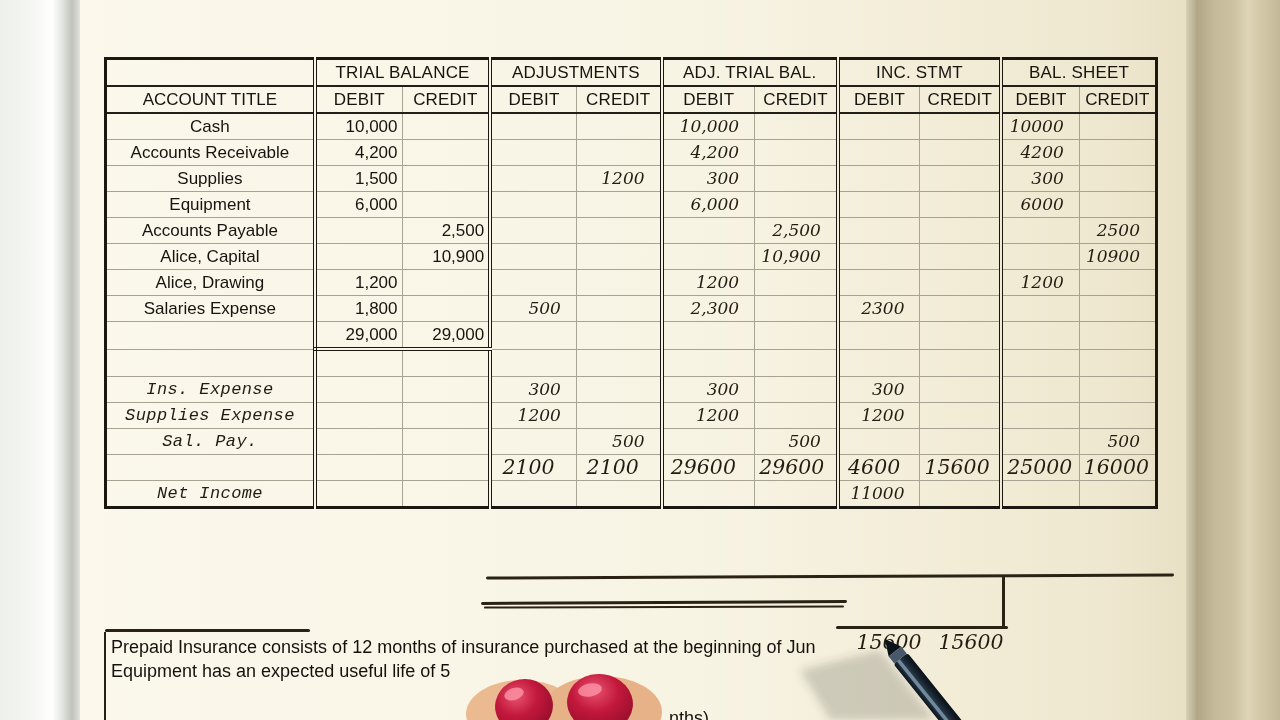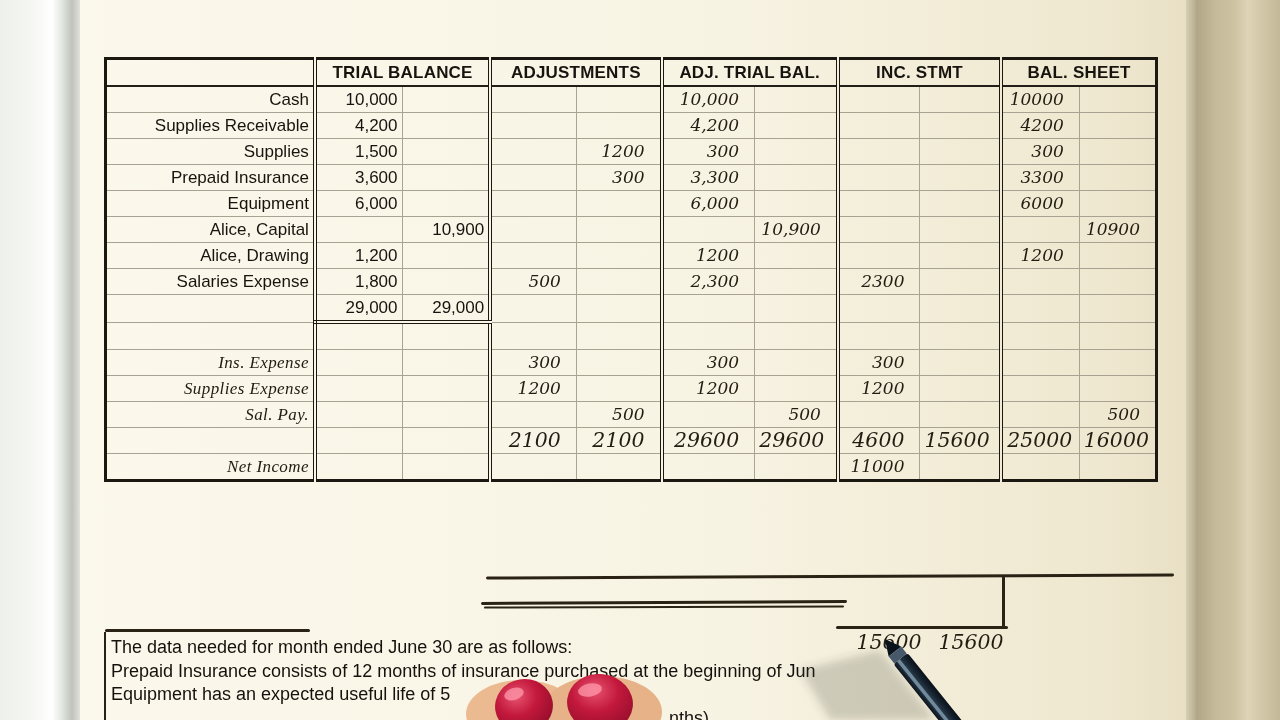--- a/index.html
+++ b/index.html
@@ -14,30 +14,30 @@
          background:linear-gradient(90deg,#b0a584 0px,#c4ba9a 18px,#cdc3a3 38px,#ded4b6 52px,#d2c8a8 66px,#c3b898 84px);}
 
   
   table.ws{position:absolute;left:104px;top:57px;border-collapse:collapse;table-layout:fixed;
            width:1054px;color:#17140f;}
   table.ws{border:3px solid #1b1812;}
   table.ws td{padding:0 4px;overflow:hidden;white-space:nowrap;height:25px;
               border-right:1px solid #aaa494;border-bottom:1px solid #a8a292;
               font-size:17px;line-height:1;}
   thead td{height:23px;border-bottom:2px solid #221f18 !important;}
-  .sec-head,.col-head{text-align:center;font-size:17.5px;letter-spacing:.2px;font-weight:bold;}
+  .sec-head,.col-head{text-align:center;font-size:17.5px;letter-spacing:.2px;}
   .acct-head{text-align:center;font-size:17.5px;}
   td.dcol{border-left:4px double #1b1812 !important;}
   td.ccol{border-left:1px solid #6e695c;}
   td.num{text-align:right;padding-right:12px;}
-  td.c-title{padding-left:5px;text-align:right;}
+  td.c-title{padding-left:5px;text-align:center;}
   .hw{font-family:"DejaVu Serif",serif;font-style:italic;font-size:19px;color:#221c12;padding-right:15px !important;}
-  .hw-title{font-family:Liberation Serif, serif;font-style:italic;font-size:19.5px;color:#221c12;letter-spacing:.4px;}
+  .hw-title{font-family:Liberation Mono, monospace;font-style:italic;font-size:19.5px;color:#221c12;letter-spacing:.4px;}
   tr.tb-total td.col-tb_d,tr.tb-total td.col-tb_c{border-bottom:4px double #1b1812 !important;font-size:17px;}
-  tr.grand-total td.hw{font-size:20.5px;}
+  tr.grand-total td.hw{font-size:20.5px;text-align:center;}
 
   
   .ink{position:absolute;background:#2a2315;border-radius:2px;}
   .ink1{left:486px;top:575px;width:688px;height:3px;transform:rotate(-.25deg);}
   .ink2a{left:481px;top:601px;width:366px;height:3px;transform:rotate(-.3deg);}
   .ink2b{left:484px;top:606px;width:360px;height:2px;transform:rotate(-.2deg);}
   .ink3{left:836px;top:626px;width:172px;height:3px;}
   .ink4{left:1002px;top:576px;width:3px;height:53px;}
   .ink5{left:105px;top:629px;width:205px;height:3px;}
 
@@ -80,37 +80,50 @@
     </colgroup>
     <thead>
       <tr>
         <td class="c-title"></td>
         <td class="sec-head dcol" colspan="2">TRIAL BALANCE</td>
         <td class="sec-head dcol" colspan="2">ADJUSTMENTS</td>
         <td class="sec-head dcol" colspan="2">ADJ. TRIAL BAL.</td>
         <td class="sec-head dcol" colspan="2">INC. STMT</td>
         <td class="sec-head dcol" colspan="2">BAL. SHEET</td>
       </tr>
+      <tr>
+        <td class="acct-head">ACCOUNT TITLE</td>
+        <td class="col-head dcol">DEBIT</td>
+        <td class="col-head ccol">CREDIT</td>
+        <td class="col-head dcol">DEBIT</td>
+        <td class="col-head ccol">CREDIT</td>
+        <td class="col-head dcol">DEBIT</td>
+        <td class="col-head ccol">CREDIT</td>
+        <td class="col-head dcol">DEBIT</td>
+        <td class="col-head ccol">CREDIT</td>
+        <td class="col-head dcol">DEBIT</td>
+        <td class="col-head ccol">CREDIT</td>
+      </tr>
     </thead>
     <tbody>
         <tr>
           <td class="c-title">Cash</td>
           <td class="num col-tb_d dcol">10,000</td>
           <td class="num col-tb_c ccol"></td>
           <td class="num col-adj_d dcol hw"></td>
           <td class="num col-adj_c ccol hw"></td>
           <td class="num col-atb_d dcol hw">10,000</td>
           <td class="num col-atb_c ccol hw"></td>
           <td class="num col-is_d dcol hw"></td>
           <td class="num col-is_c ccol hw"></td>
           <td class="num col-bs_d dcol hw">10000</td>
           <td class="num col-bs_c ccol hw"></td>
         </tr>
         <tr>
-          <td class="c-title">Supplies Receivable</td>
+          <td class="c-title">Accounts Receivable</td>
           <td class="num col-tb_d dcol">4,200</td>
           <td class="num col-tb_c ccol"></td>
           <td class="num col-adj_d dcol hw"></td>
           <td class="num col-adj_c ccol hw"></td>
           <td class="num col-atb_d dcol hw">4,200</td>
           <td class="num col-atb_c ccol hw"></td>
           <td class="num col-is_d dcol hw"></td>
           <td class="num col-is_c ccol hw"></td>
           <td class="num col-bs_d dcol hw">4200</td>
           <td class="num col-bs_c ccol hw"></td>
@@ -122,44 +135,44 @@
           <td class="num col-adj_d dcol hw"></td>
           <td class="num col-adj_c ccol hw">1200</td>
           <td class="num col-atb_d dcol hw">300</td>
           <td class="num col-atb_c ccol hw"></td>
           <td class="num col-is_d dcol hw"></td>
           <td class="num col-is_c ccol hw"></td>
           <td class="num col-bs_d dcol hw">300</td>
           <td class="num col-bs_c ccol hw"></td>
         </tr>
         <tr>
-          <td class="c-title">Prepaid Insurance</td>
-          <td class="num col-tb_d dcol">3,600</td>
-          <td class="num col-tb_c ccol"></td>
-          <td class="num col-adj_d dcol hw"></td>
-          <td class="num col-adj_c ccol hw">300</td>
-          <td class="num col-atb_d dcol hw">3,300</td>
-          <td class="num col-atb_c ccol hw"></td>
-          <td class="num col-is_d dcol hw"></td>
-          <td class="num col-is_c ccol hw"></td>
-          <td class="num col-bs_d dcol hw">3300</td>
-          <td class="num col-bs_c ccol hw"></td>
-        </tr>
-        <tr>
           <td class="c-title">Equipment</td>
           <td class="num col-tb_d dcol">6,000</td>
           <td class="num col-tb_c ccol"></td>
           <td class="num col-adj_d dcol hw"></td>
           <td class="num col-adj_c ccol hw"></td>
           <td class="num col-atb_d dcol hw">6,000</td>
           <td class="num col-atb_c ccol hw"></td>
           <td class="num col-is_d dcol hw"></td>
           <td class="num col-is_c ccol hw"></td>
           <td class="num col-bs_d dcol hw">6000</td>
           <td class="num col-bs_c ccol hw"></td>
+        </tr>
+        <tr>
+          <td class="c-title">Accounts Payable</td>
+          <td class="num col-tb_d dcol"></td>
+          <td class="num col-tb_c ccol">2,500</td>
+          <td class="num col-adj_d dcol hw"></td>
+          <td class="num col-adj_c ccol hw"></td>
+          <td class="num col-atb_d dcol hw"></td>
+          <td class="num col-atb_c ccol hw">2,500</td>
+          <td class="num col-is_d dcol hw"></td>
+          <td class="num col-is_c ccol hw"></td>
+          <td class="num col-bs_d dcol hw"></td>
+          <td class="num col-bs_c ccol hw">2500</td>
         </tr>
         <tr>
           <td class="c-title">Alice, Capital</td>
           <td class="num col-tb_d dcol"></td>
           <td class="num col-tb_c ccol">10,900</td>
           <td class="num col-adj_d dcol hw"></td>
           <td class="num col-adj_c ccol hw"></td>
           <td class="num col-atb_d dcol hw"></td>
           <td class="num col-atb_c ccol hw">10,900</td>
           <td class="num col-is_d dcol hw"></td>
@@ -294,21 +307,20 @@
   <div class="ink ink4"></div>
   <div class="ink ink5"></div>
 
   <div class="below-nums">
     <span>15600</span>
     <span>15600</span>
   </div>
 
   <div class="footer-border"></div>
   <div class="footer">
-    <div>The data needed for month ended June 30 are as follows:</div>
     <div>Prepaid Insurance consists of 12 months of insurance purchased at the beginning of Jun</div>
     <div>Equipment has an expected useful life of 5</div>
     <span class="l4frag">nths)</span>
   </div>
 
   <svg class="fingers-svg" width="215" height="62" viewBox="0 0 215 62">
     <defs>
       <radialGradient id="nailg" cx="40%" cy="30%" r="80%">
         <stop offset="0%" stop-color="#e8536f"></stop>
         <stop offset="45%" stop-color="#c2183c"></stop>

